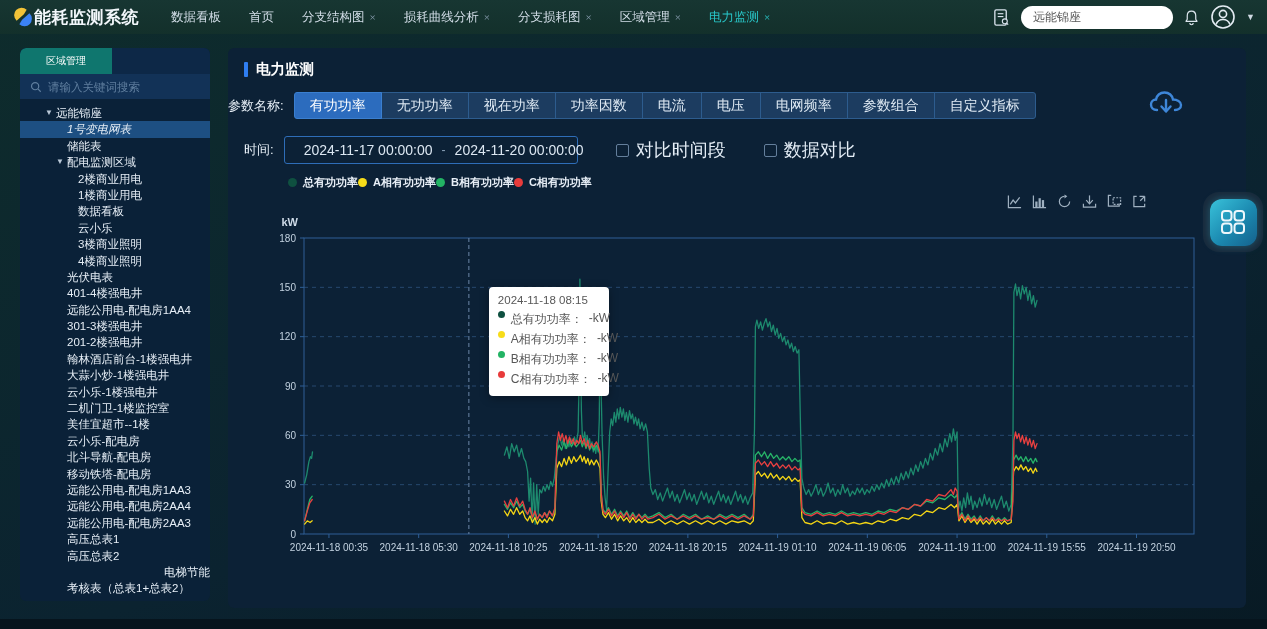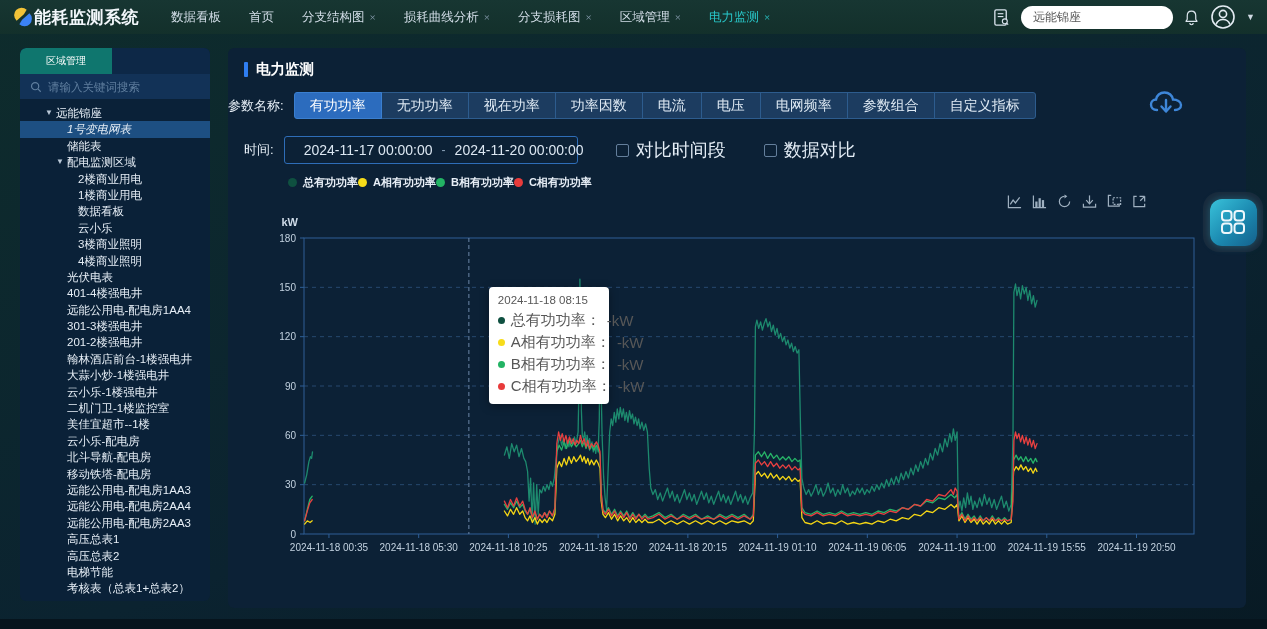--- a/index.html
+++ b/index.html
@@ -70,21 +70,21 @@
   .legend-label { font-size:11px; font-weight:bold; color:#e8eff7; }
   .chart-toolbar { position:absolute; top:146px; right:99px; display:flex; gap:10px; }
   .tool-icon { width:15px; height:15px; cursor:pointer; }
   .chart-wrap { position:absolute; top:162px; left:16px; width:986px; height:382px; }
   .axis-lbl { fill:#c3d2e0; font-size:10px; font-family:"Liberation Sans",sans-serif; }
   .axis-unit { fill:#cfdbe8; font-size:11px; font-weight:bold; font-family:"Liberation Sans",sans-serif; }
   
   .tooltip { position:absolute; top:77px; width:120px; background:#ffffff; border-radius:4px;
     padding:7px 9px 8px 9px; box-shadow:0 2px 10px rgba(0,0,0,.35); z-index:5; }
   .tooltip-title { font-size:11.5px; color:#575757; margin-bottom:5px; }
-  .tt-row { display:flex; align-items:center; gap:6px; font-size:15px; color:#575757; margin-top:3px; }
+  .tt-row { display:flex; align-items:flex-start; gap:6px; font-size:12px; color:#575757; margin-top:3px; }
   .tt-dot { width:7px; height:7px; border-radius:50%; flex:0 0 7px; }
   .tt-label { flex:1; white-space:nowrap; }
   .tt-val { white-space:nowrap; }
   
   .bottom-strip { position:absolute; left:0; bottom:0; width:1267px; height:10px; background:#06141d; }
   .apps-fab { position:absolute; right:4px; top:192px; width:60px; height:60px;
     background:rgba(26,42,60,.9); border-radius:16px; display:flex; align-items:center; justify-content:center; }
   .apps-fab-inner { width:47px; height:47px; border-radius:12px;
     background:linear-gradient(135deg,#39c2da 0%,#1b89b0 55%,#15618c 100%);
     display:flex; align-items:center; justify-content:center; cursor:pointer;
@@ -266,21 +266,21 @@
         <span>远能公用电-配电房2AA3</span>
       </div>
       <div class="tree-row" style="padding-left: 36px;">
         <span class="caret"></span>
         <span>高压总表1</span>
       </div>
       <div class="tree-row" style="padding-left: 36px;">
         <span class="caret"></span>
         <span>高压总表2</span>
       </div>
-      <div class="tree-row" style="padding-left: 36px;">
+      <div class="tree-row" style="padding-left: 36px; justify-content: flex-end;">
         <span class="caret"></span>
         <span>电梯节能</span>
       </div>
       <div class="tree-row" style="padding-left: 36px;">
         <span class="caret"></span>
         <span>考核表（总表1+总表2）</span>
       </div>
     </div>
 </aside>
 

